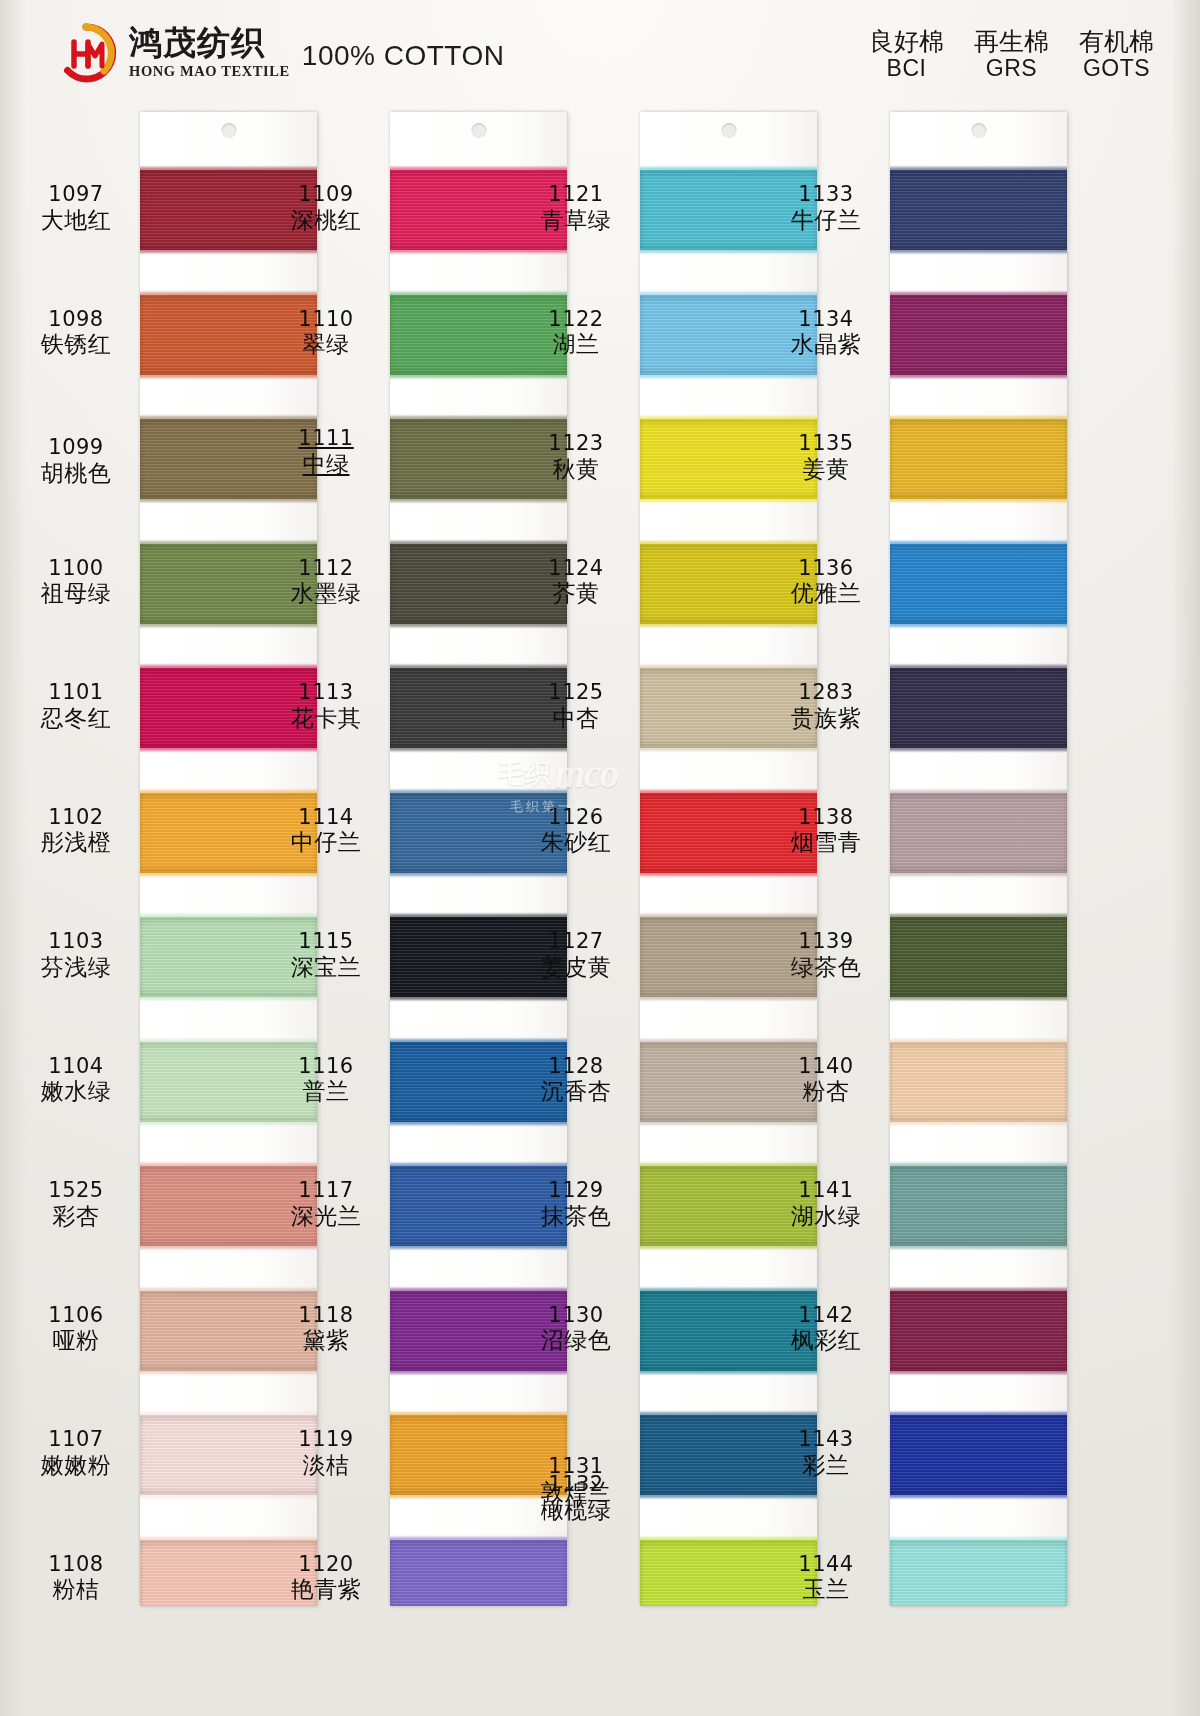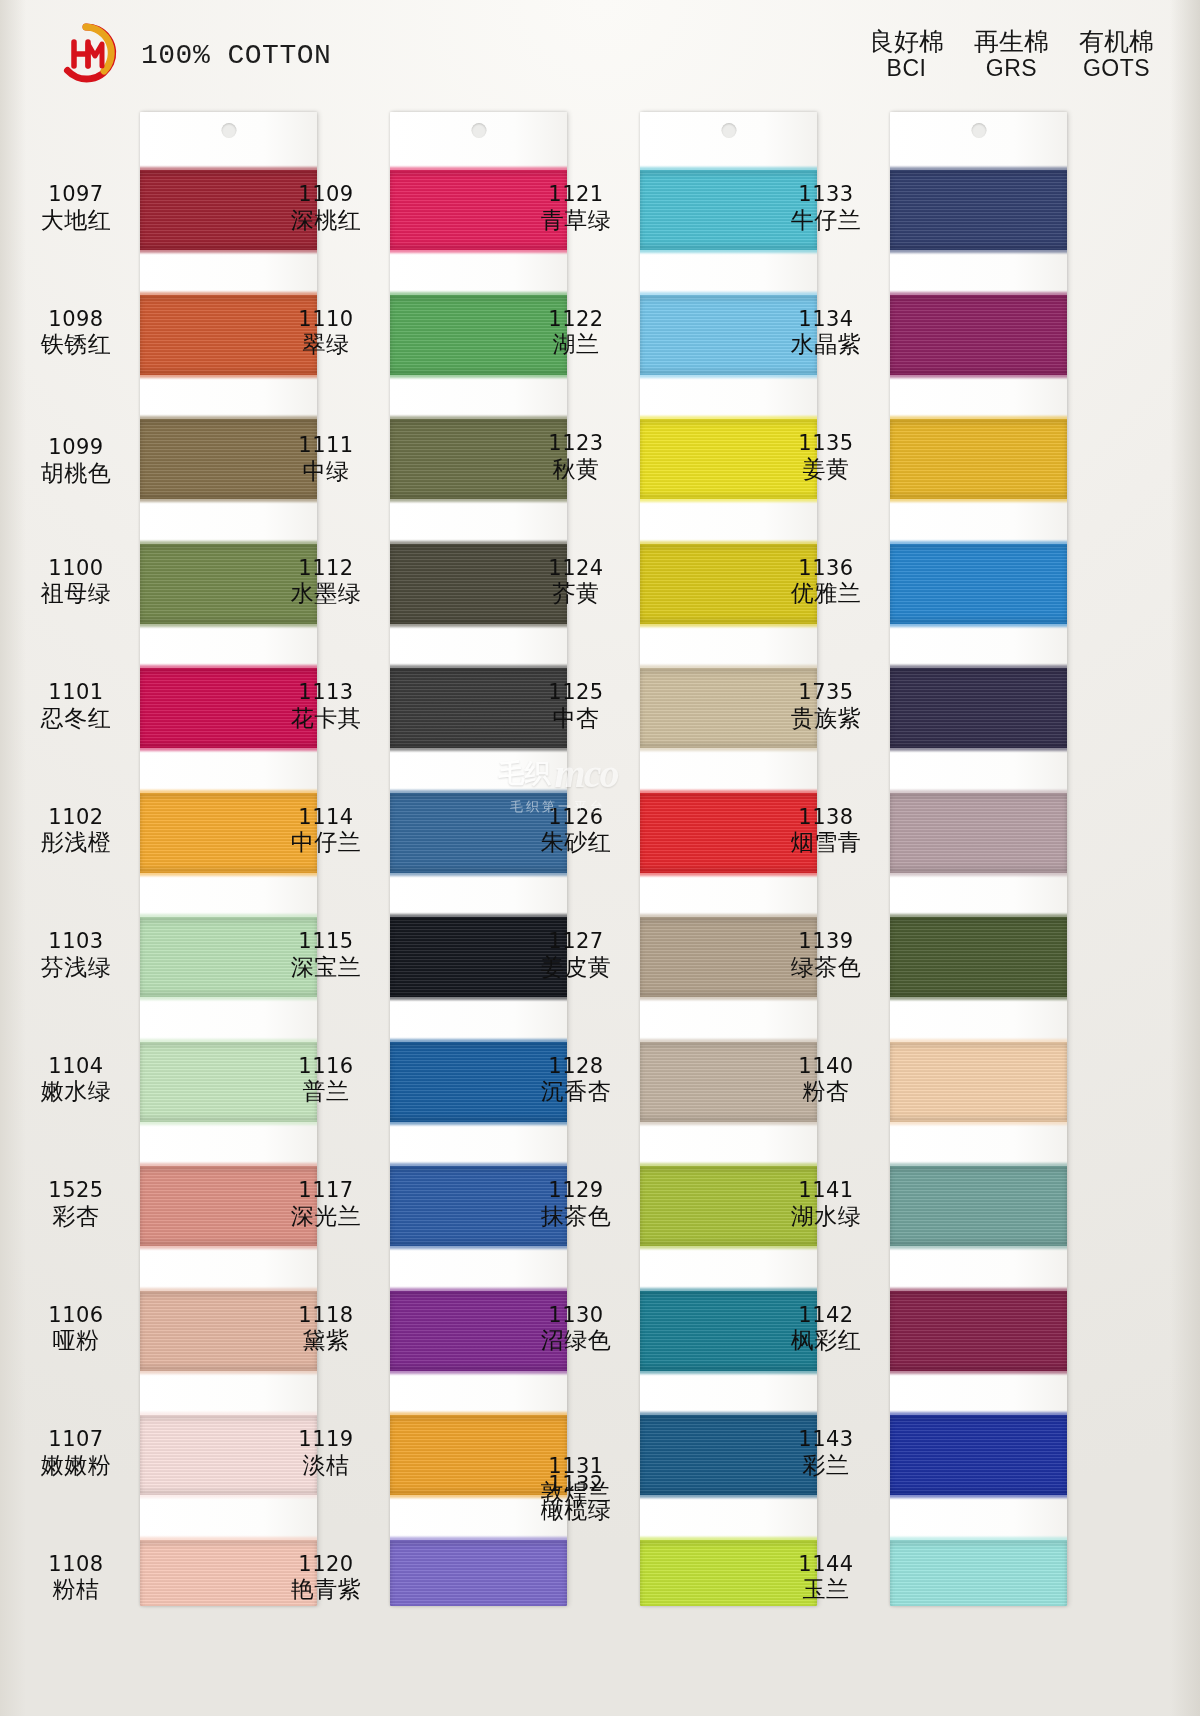--- a/index.html
+++ b/index.html
@@ -81,24 +81,24 @@
   }
   .spec {
     margin-left: 57px;
     font-size: 40px;
     font-weight: bold;
     color: #161616;
     letter-spacing: 0.5px;
     font-family: "DejaVu Sans", sans-serif;
   }
   .cotton {
-    margin-left: 24px;
+    margin-left: 12px;
     font-size: 28px;
     color: #1d1d1d;
-    font-family: Liberation Mono, monospace;
+    font-family: Liberation Sans, sans-serif;
     letter-spacing: 0.5px;
     padding-top: 5px;
   }
   .certs {
     margin-left: auto;
     margin-right: 46px;
     display: flex;
     gap: 30px;
     padding-top: 3px;
   }
@@ -266,20 +266,24 @@
 
     <div class="logo-block">
       <div class="logo-mark">
         <svg width="62" height="62" viewBox="0 0 62 62" aria-hidden="true">
           <path d="M31 5 A26 26 0 1 1 12.5 48.5" fill="none" stroke="#d6121b" stroke-width="7" stroke-linecap="round"></path>
           <path d="M31 5 A26 26 0 0 1 49 49" fill="none" stroke="#e8a31d" stroke-width="7" stroke-linecap="round"></path>
           <path d="M19 20 L19 44 M19 32 L33 32 M33 20 L33 44" fill="none" stroke="#d6121b" stroke-width="5.5" stroke-linecap="round"></path>
           <path d="M33 44 L33 22 L40 34 L47 22 L47 44" fill="none" stroke="#d6121b" stroke-width="5" stroke-linejoin="round" stroke-linecap="round"></path>
         </svg>
       </div>
+      <div class="brand-text">
+        <div class="brand-cn">鸿茂纺织</div>
+        <div class="brand-en">HONG MAO TEXTILE</div>
+      </div>
     </div>
 
     <div class="cotton">100% COTTON</div>
 
     <div class="certs">
       <div class="cert">
         <div class="cert-cn">良好棉</div>
         <div class="cert-en">BCI</div>
       </div>
       <div class="cert">
@@ -409,21 +413,21 @@
       </div>
       <div class="column col1">
         <div class="label" style="top: 74px;">
           <div class="code">1109</div>
           <div class="name">深桃红</div>
         </div>
         <div class="label" style="top: 198.5px;">
           <div class="code">1110</div>
           <div class="name">翠绿</div>
         </div>
-        <div class="label" style="top: 325px;">
+        <div class="label" style="top: 318px; text-decoration: underline;">
           <div class="code">1111</div>
           <div class="name">中绿</div>
         </div>
         <div class="label" style="top: 447.5px;">
           <div class="code">1112</div>
           <div class="name">水墨绿</div>
         </div>
         <div class="label" style="top: 572px;">
           <div class="code">1113</div>
           <div class="name">花卡其</div>
@@ -644,21 +648,21 @@
         </div>
         <div class="label" style="top: 323px;">
           <div class="code">1135</div>
           <div class="name">姜黄</div>
         </div>
         <div class="label" style="top: 447.5px;">
           <div class="code">1136</div>
           <div class="name">优雅兰</div>
         </div>
         <div class="label" style="top: 572px;">
-          <div class="code">1735</div>
+          <div class="code">1283</div>
           <div class="name">贵族紫</div>
         </div>
         <div class="label" style="top: 696.5px;">
           <div class="code">1138</div>
           <div class="name">烟雪青</div>
         </div>
         <div class="label" style="top: 821px;">
           <div class="code">1139</div>
           <div class="name">绿茶色</div>
         </div>

